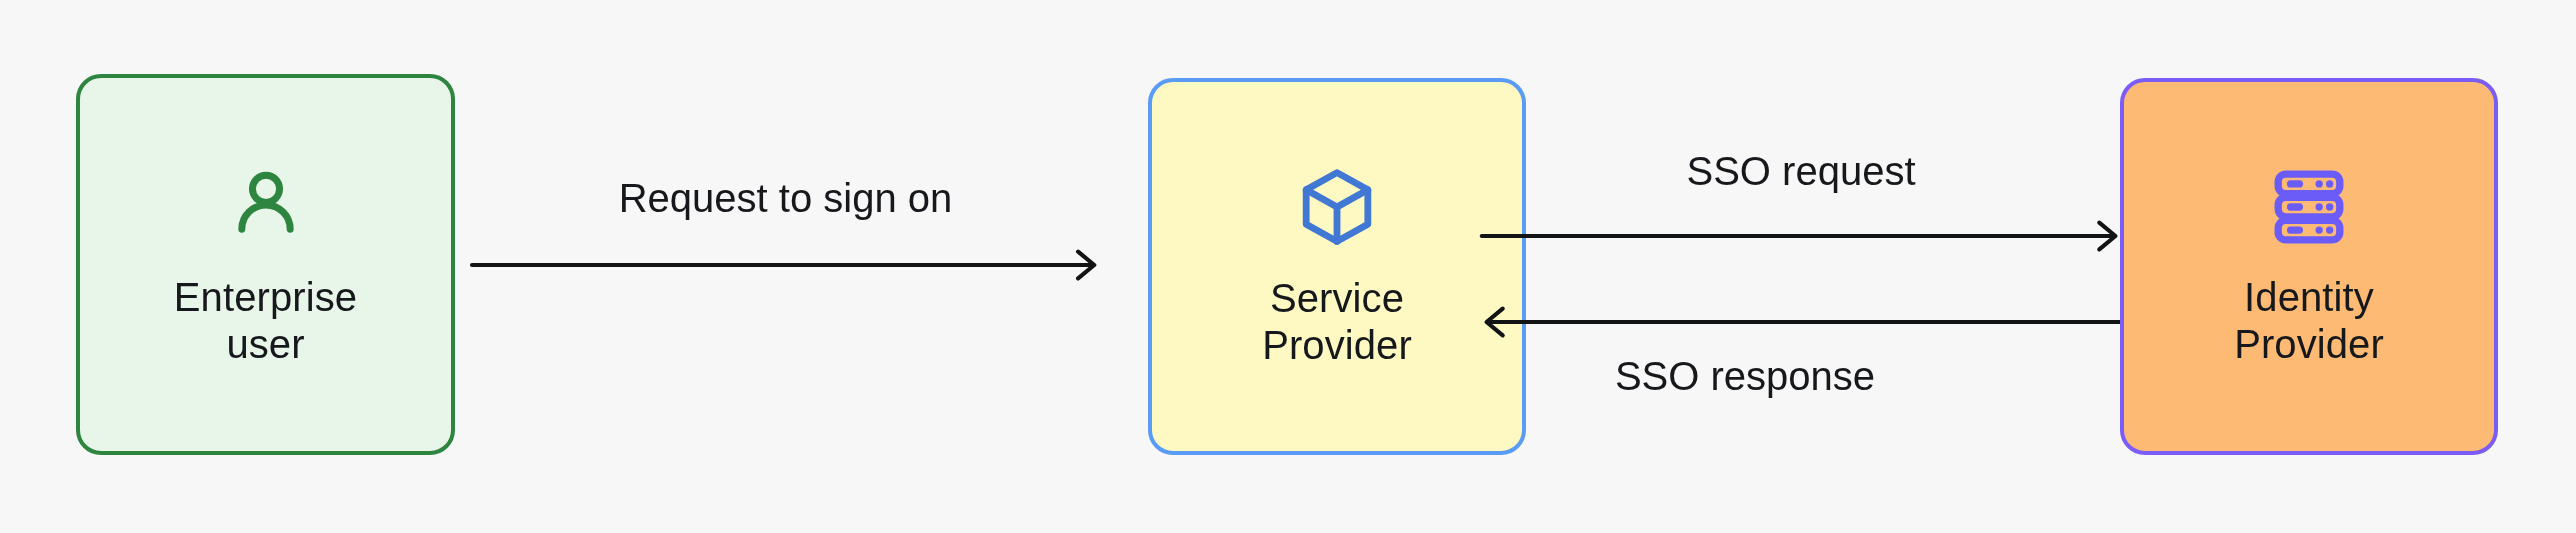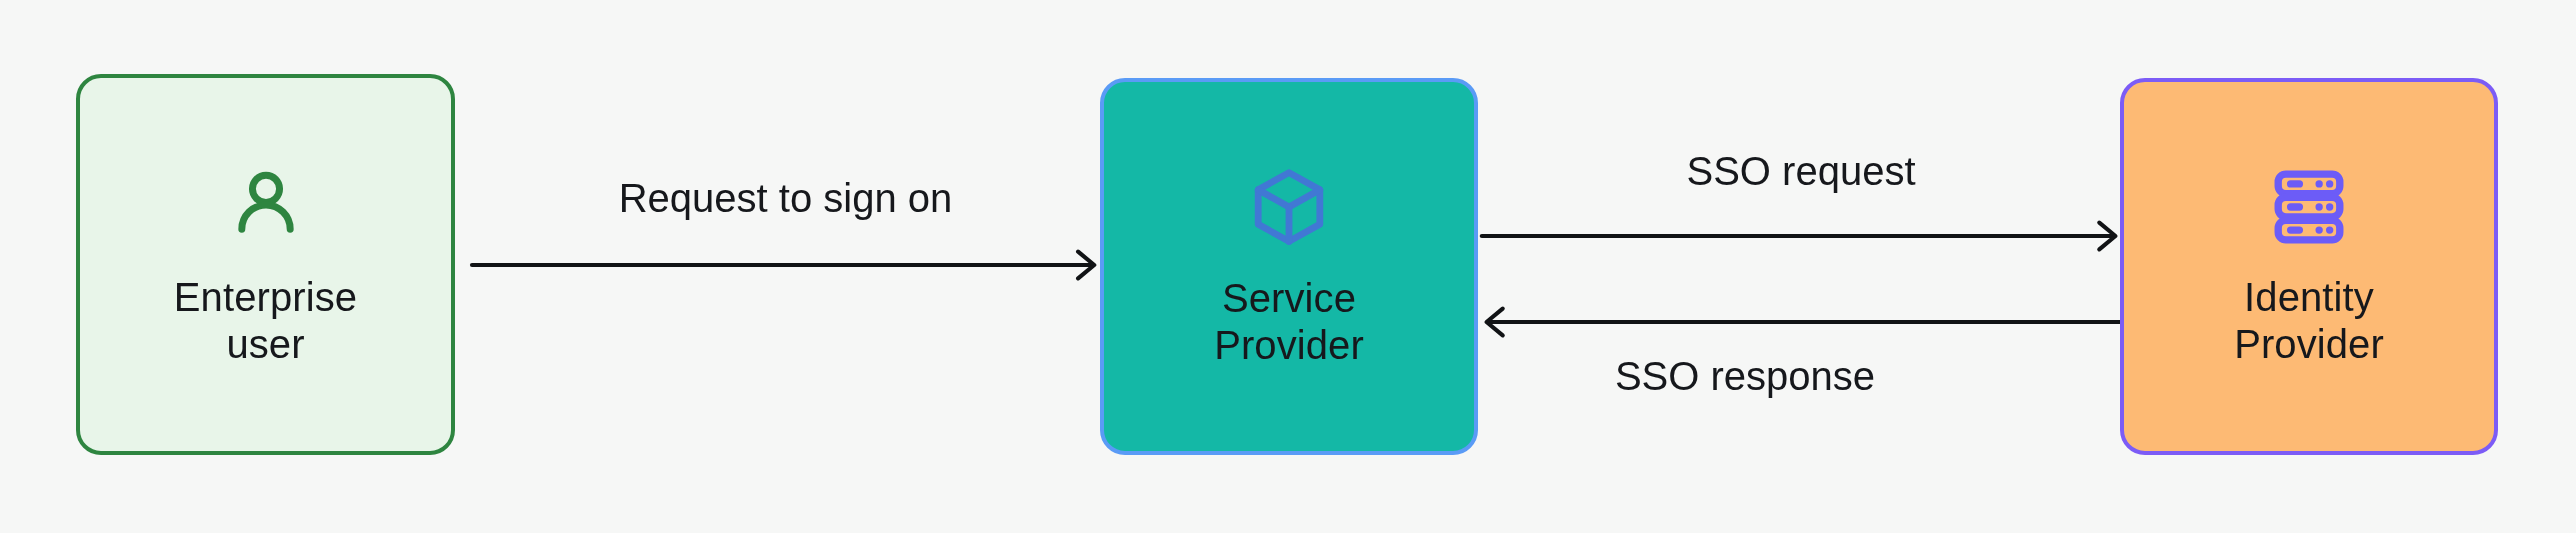--- a/index.html
+++ b/index.html
@@ -53,25 +53,25 @@
   #node-enterprise-user {
     left: 76px;
     top: 74px;
     width: 379px;
     height: 381px;
     background: #e8f5e9;
     border-color: #2e8540;
   }
 
   #node-service-provider {
-    left: 1100px;
+    left: 1148px;
     top: 78px;
     width: 378px;
     height: 377px;
-    background: #14b8a6;
+    background: #fef9c3;
     border-color: #5a9bf6;
   }
 
   #node-identity-provider {
     left: 2120px;
     top: 78px;
     width: 378px;
     height: 377px;
     background: #fdba74;
     border-color: #7c5cf6;

